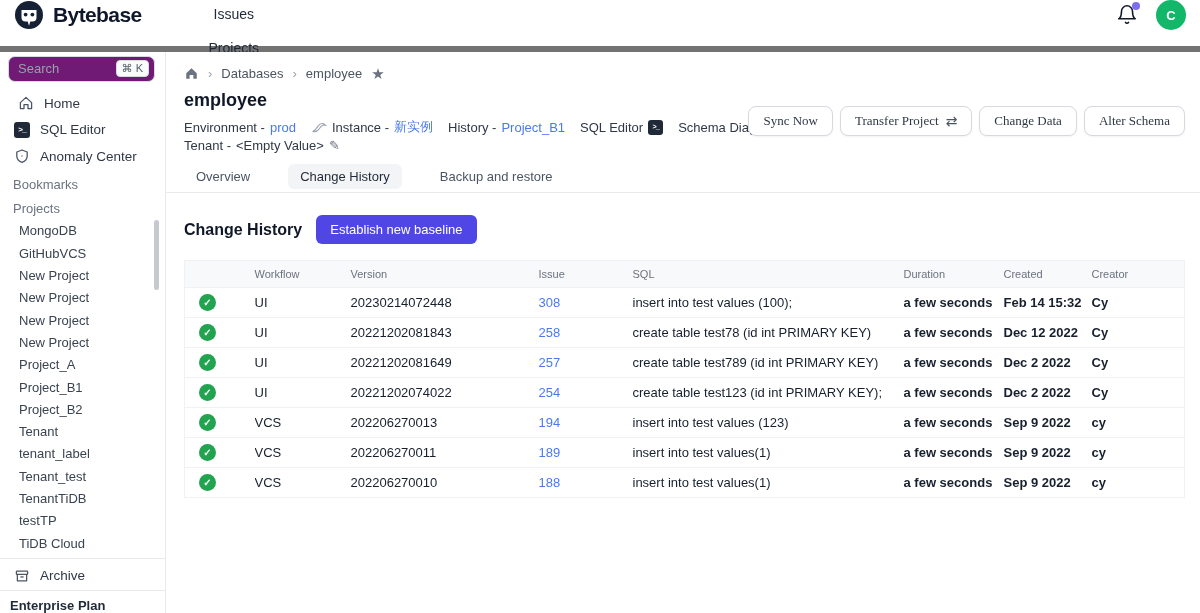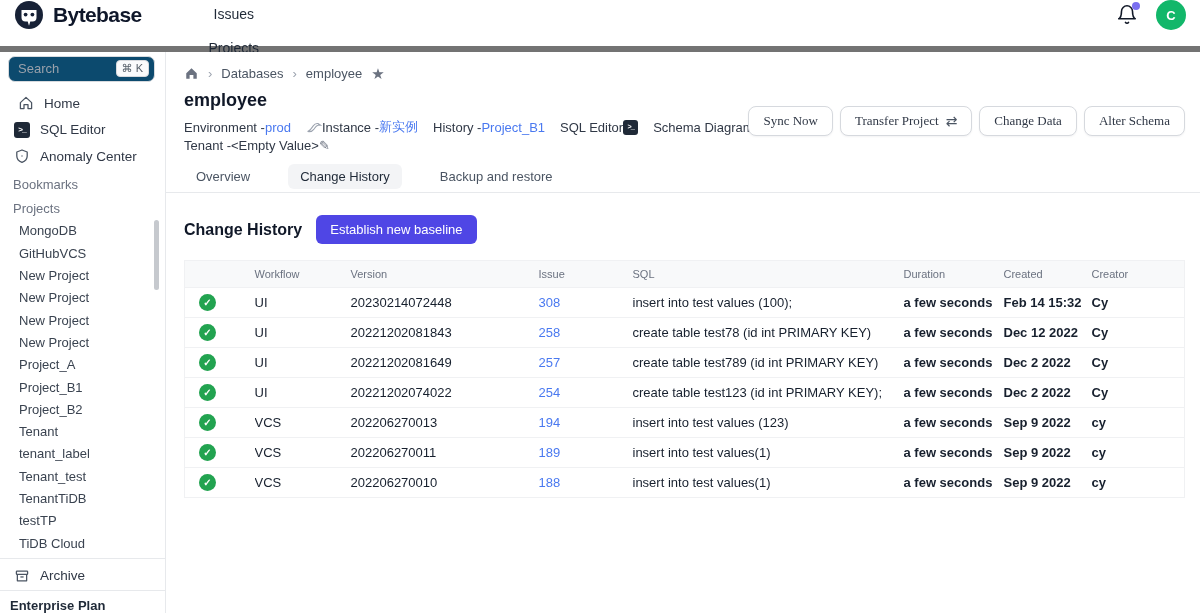--- a/index.html
+++ b/index.html
@@ -24,21 +24,21 @@
 
   
   .layout { display:flex; height:561px; }
   .sidebar { width:166px; flex:none; border-right:1px solid #e7e9ec; position:relative;
              display:flex; flex-direction:column; background:#fff; }
   .main { flex:1; position:relative; background:#fff; }
 
   
   .search-box { margin:4px 10px 4px 8px; height:27px; border:1px solid #d7dade; border-radius:7px;
                 display:flex; align-items:center; justify-content:space-between; padding:0 5px 0 9px;
-                background:#0c4a6e; }
+                background:#701a75; }
   .search-ph { font-size:13px; color:#9aa1ab; }
   .kbd { font-size:11px; color:#57606a; border:1px solid #d7dade; background:#fafbfc;
          border-radius:4px; padding:1px 5px; }
   .side-nav-item { display:flex; align-items:center; gap:10px; height:28px; padding-left:14px;
                    font-size:13.5px; color:#303846; cursor:pointer; }
   .icon16 { width:16px; height:16px; flex:none; display:flex; align-items:center; justify-content:center; }
   .term-ic { width:16px; height:16px; background:#1f2937; border-radius:3px; color:#fff;
              font-family:"Liberation Mono", monospace; font-size:8px; font-weight:700;
              display:flex; align-items:center; justify-content:center; letter-spacing:-1px; }
   .side-label { font-size:13px; color:#6b7280; padding:4px 0 4px 13px; height:24px; }
@@ -53,21 +53,21 @@
                     border-radius:3px; background:#c6c9ce; }
 
   
   .breadcrumb { margin:14px 0 0 18px; display:flex; align-items:center; gap:9px;
                 font-size:13px; color:#4b5563; }
   .crumb-sep { color:#9ca3af; font-size:13px; }
   .crumb-star { color:#6b7280; font-size:15px; line-height:1; }
   .page-title { margin:8px 0 0 18px; font-size:18px; line-height:22px; font-weight:700; color:#101828; }
   .meta-block { margin:8px 0 0 18px; font-size:13px; color:#303846; max-width:620px; }
   .meta-row { display:flex; align-items:center; gap:15px; height:16px; margin-bottom:2px; }
-  .meta-group { display:flex; align-items:center; white-space:nowrap; }
+  .meta-group { display:flex; align-items:center; gap:5px; white-space:nowrap; }
   a.blue { color:#4a79f0; text-decoration:none; cursor:pointer; }
   .mini-term { width:15px; height:15px; background:#1f2937; border-radius:3px; color:#fff;
                font-family:"Liberation Mono", monospace; font-size:7px; font-weight:700;
                display:flex; align-items:center; justify-content:center; letter-spacing:-1px; }
   .actions { position:absolute; top:54px; right:15px; display:flex; gap:7px; }
   .btn { height:30px; display:flex; align-items:center; gap:7px; padding:0 14px;
          background:#fff; border:1px solid #d6d9de; border-radius:8px; font-size:13px;
          font-weight:500; color:#303846; cursor:pointer; box-shadow:0 1px 2px rgba(16,24,40,.05);
          font-family:Liberation Serif, serif; }
   .transfer-glyph { font-size:14px; color:#4b5563; }

